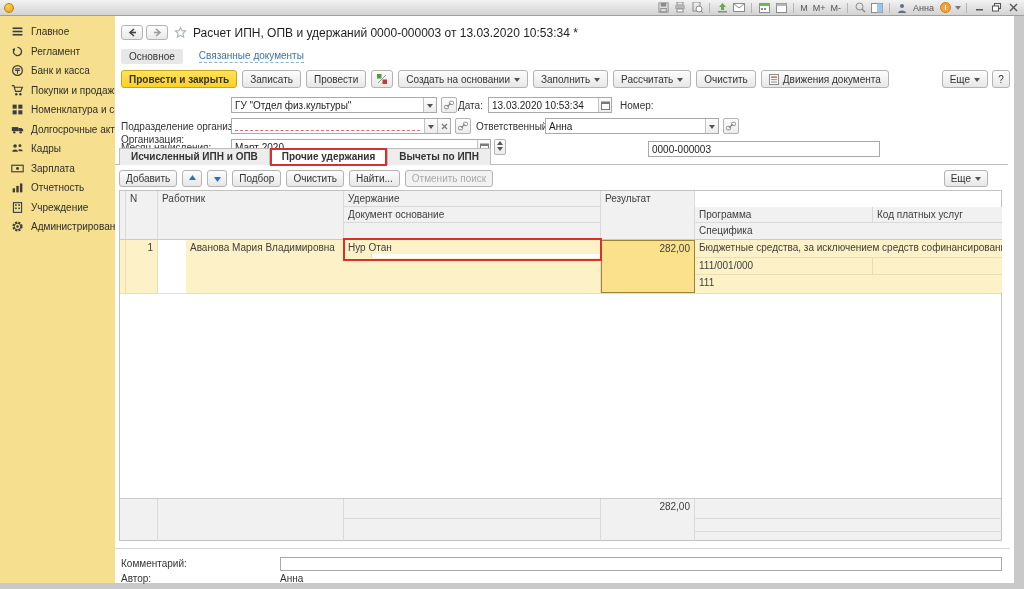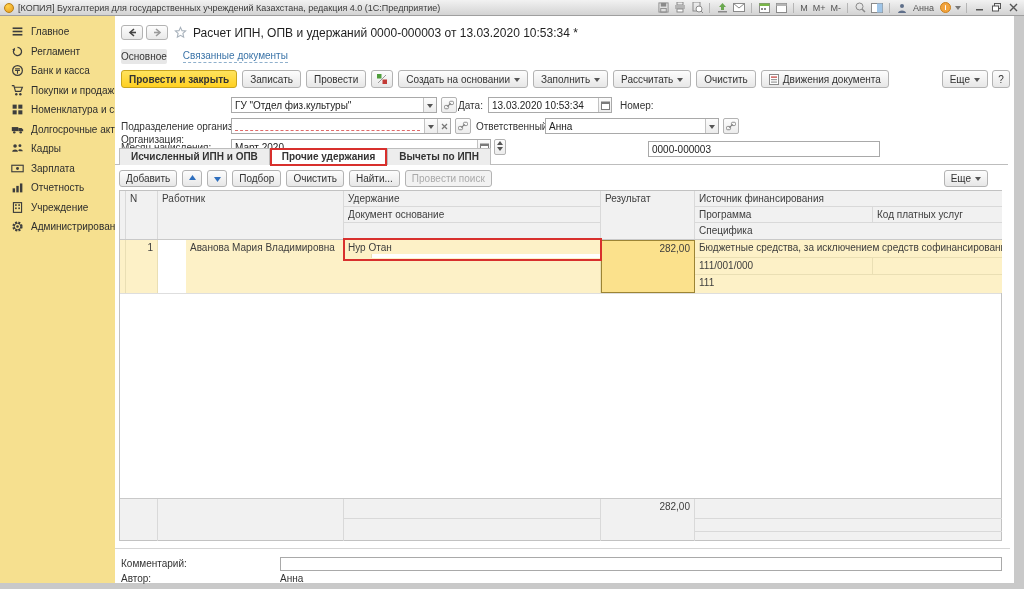--- a/index.html
+++ b/index.html
@@ -32,21 +32,21 @@
 
   
   .content { position:absolute; left:115px; top:0; width:899px; height:567px; background:#fff; }
 
   .doc-header { position:absolute; left:0; top:9px; height:18px; width:100%; }
   .navbtn { position:absolute; top:0; width:22px; height:15px; border:1px solid #b3b3b3; border-radius:3px;
     background:linear-gradient(#fdfdfd,#e9e9e9); display:flex; align-items:center; justify-content:center; }
   .doc-title { position:absolute; left:78px; top:1px; font-size:12px; color:#1f1f1f; white-space:nowrap; }
 
   .nav-row { position:absolute; left:6px; top:33px; display:flex; gap:16px; align-items:center; }
-  .nav-pill { background:#e7e7e7; border-radius:2px; padding:2px 0; color:#333; }
+  .nav-pill { background:#e7e7e7; border-radius:2px; padding:2px 8px; color:#333; }
   .nav-link { color:#3b74a8; border-bottom:1px dashed #8fb0cc; padding-bottom:1px; cursor:pointer; }
 
   .btn { display:inline-flex; align-items:center; justify-content:center; height:18px; padding:0 7px;
     border:1px solid #b3b3b3; border-radius:3px; background:linear-gradient(#fdfdfd,#e7e7e7);
     font-size:10px; color:#333; white-space:nowrap; cursor:default; gap:4px; }
   .btn.primary { background:linear-gradient(#ffe35e,#ffd022); border-color:#c9a51d; font-weight:bold; }
   .btn.disabled { color:#a9a9a9; background:#f2f2f2; }
   .caret { width:0; height:0; border:3px solid transparent; border-top:4px solid #555; margin-top:4px; }
   .toolbar { position:absolute; left:6px; top:54px; display:flex; gap:5px; align-items:center; }
 
@@ -88,21 +88,20 @@
 
   svg { display:block; }
 </style>
 </head>
 <body>
 
 <div class="app">
 
   <div class="titlebar">
     <span class="logo-circle"></span>
-    <span class="tb-title">[КОПИЯ] Бухгалтерия для государственных учреждений Казахстана, редакция 4.0  (1С:Предприятие)</span>
     <div class="tb-right">
       <span class="tb-ico">
           <svg width="11" height="11" viewBox="0 0 12 12">
             <rect x="1" y="1" width="10" height="10" fill="none" stroke="#8a8a8a"></rect>
             <rect x="3" y="1" width="6" height="4" fill="#8a8a8a"></rect>
             <rect x="3" y="7" width="6" height="4" fill="none" stroke="#8a8a8a"></rect>
           </svg>
         </span>
       <span class="tb-ico">
           <svg width="12" height="11" viewBox="0 0 12 11">
@@ -458,37 +457,36 @@
             </svg>
           </span>
         <span class="btn mini" style="width:20px; padding:0;">
             <svg width="9" height="9" viewBox="0 0 9 9">
               <path d="M4.5 8 L1 3 H8 Z" fill="#2f6fbe"></path>
             </svg>
           </span>
         <span class="btn mini">Подбор</span>
         <span class="btn mini">Очистить</span>
         <span class="btn mini">Найти...</span>
-        <span class="btn mini disabled">Провести поиск</span>
+        <span class="btn mini disabled">Отменить поиск</span>
       </div>
       <span class="btn mini abs" style="top:154px; right:26px;">
           <span>Еще</span>
           <span class="caret"></span>
         </span>
 
       <div class="grid">
 
         <div class="gc hd brd-r" style="left:0; top:0; width:6px; height:48px; padding:0;"></div>
         <div class="gc hd brd-r" style="left:6px; top:0; width:32px; height:48px;">N</div>
         <div class="gc hd brd-r" style="left:38px; top:0; width:186px; height:48px;">Работник</div>
         <div class="gc hd brd-r brd-b" style="left:224px; top:16px; width:257px; height:16px;">Документ основание</div>
         <div class="gc hd brd-r brd-b" style="left:224px; top:0; width:257px; height:16px;">Удержание</div>
         <div class="gc hd brd-r" style="left:224px; top:32px; width:257px; height:16px;"></div>
         <div class="gc hd brd-r" style="left:481px; top:0; width:94px; height:48px;">Результат</div>
-        <div class="gc hd brd-b" style="left:575px; top:0; width:307px; height:16px;">Источник финансирования</div>
         <div class="gc hd brd-r brd-b" style="left:575px; top:16px; width:178px; height:16px;">Программа</div>
         <div class="gc hd brd-b" style="left:753px; top:16px; width:129px; height:16px;">Код платных услуг</div>
         <div class="gc hd" style="left:575px; top:32px; width:307px; height:16px;">Специфика</div>
         <div class="abs" style="left:0; top:48px; width:881px; border-top:1px solid #c9c9c9;"></div>
 
         <div class="gc row-bg brd-r row-line" style="left:0; top:49px; width:6px; height:53px; padding:0;"></div>
         <div class="gc row-bg brd-r row-line" style="left:6px; top:49px; width:32px; height:53px; text-align:right;">1</div>
         <div class="gc row-bg brd-r row-line" style="left:38px; top:49px; width:186px; height:53px;margin-left:28px;">Аванова Мария Владимировна</div>
         <div class="gc row-bg" style="left:224px; top:49px; width:257px; height:14px;">Нур Отан</div>
         <div class="gc row-bg brd-r row-line" style="left:224px; top:67px; width:257px; height:35px;"></div>

